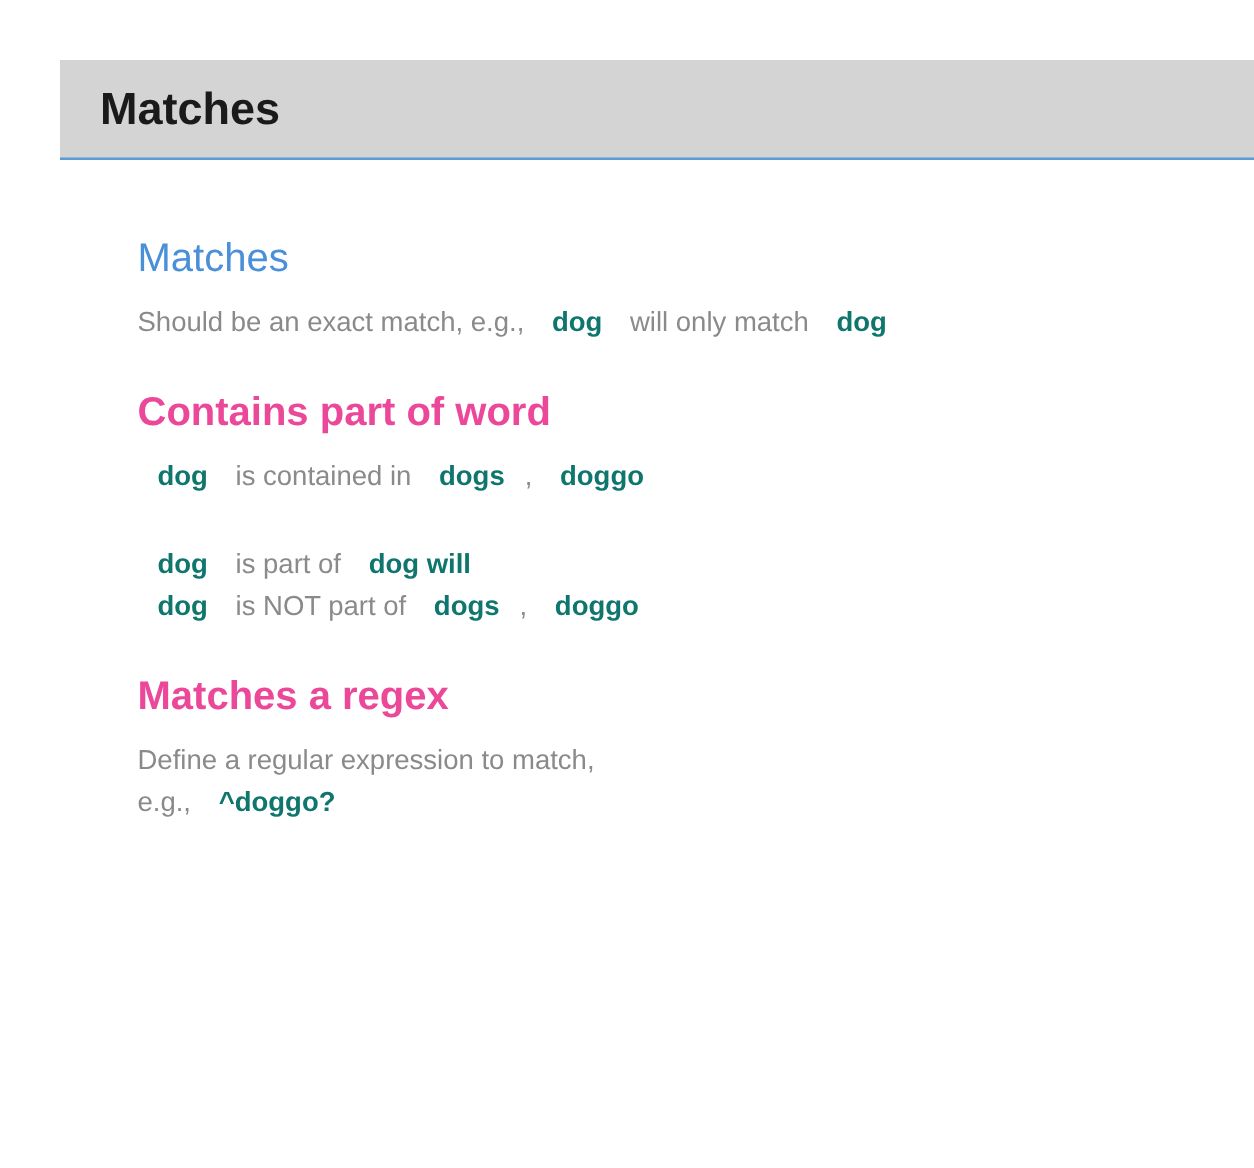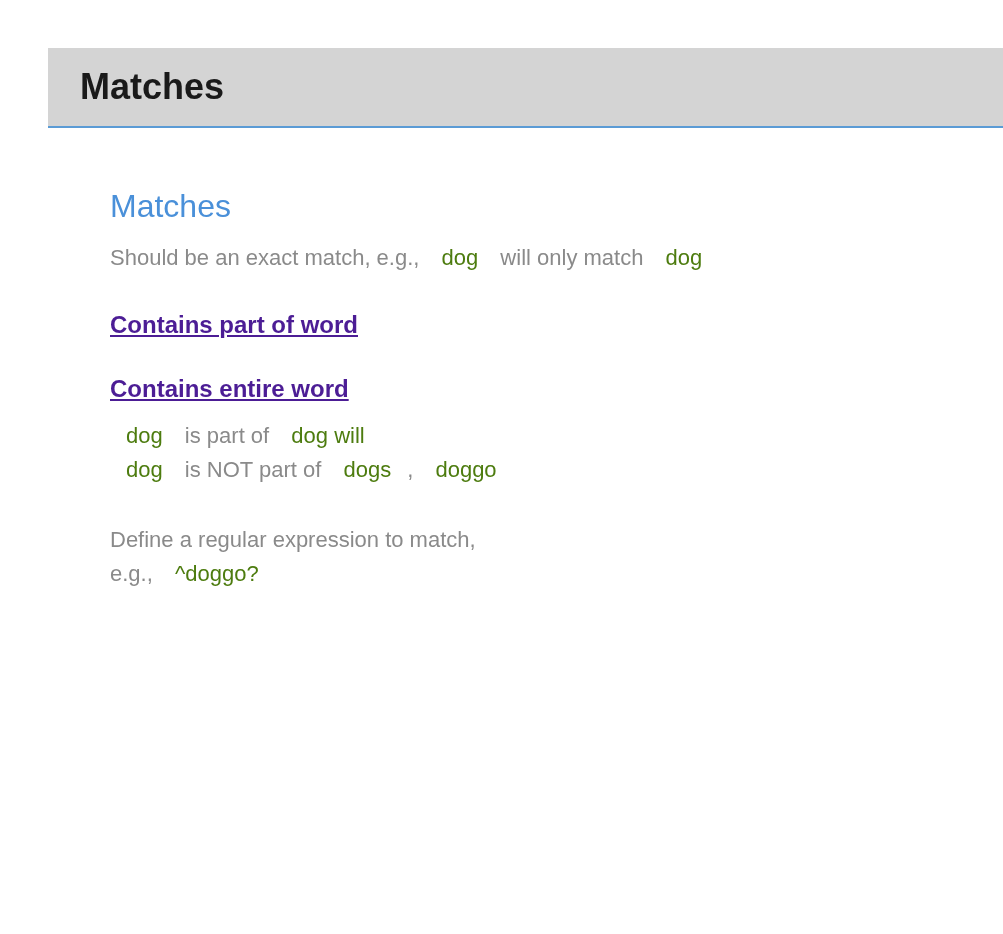--- a/index.html
+++ b/index.html
@@ -37,36 +37,35 @@
     }
 
     .section-title-blue {
       font-size: 32px;
       font-weight: 500;
       color: #4a90d9;
       margin-bottom: 12px;
     }
 
     .section-heading {
-      font-size: 24px;
+      font-size: 32px;
       font-weight: 600;
-      color: #4c1d95;
+      color: #ec4899;
       margin-bottom: 12px;
-      text-decoration: underline;
     }
 
     .section-body {
       font-size: 22px;
       color: #8a8a8a;
       line-height: 1.55;
     }
 
     .section-body strong {
-      font-weight: 400;
-      color: #4d7c0f;
+      font-weight: 700;
+      color: #0f766e;
     }
   </style>
 </head>
 <body>
 
 <div class="header">
   <span class="header-title">Matches</span>
 </div>
 
 <div class="content">
@@ -74,30 +73,33 @@
   <div class="section">
     <div class="section-title-blue">Matches</div>
     <div class="section-body">
       Should be an exact match, e.g., <strong>dog</strong>
       will only match <strong>dog</strong>
     </div>
   </div>
 
   <div class="section">
     <div class="section-heading">Contains part of word</div>
+    <div class="section-body">
+      <strong>dog</strong> is contained in <strong>dogs</strong>, <strong>doggo</strong>
+    </div>
   </div>
 
   <div class="section">
-    <div class="section-heading">Contains entire word</div>
     <div class="section-body">
       <strong>dog</strong> is part of <strong>dog will</strong><br>
       <strong>dog</strong> is NOT part of <strong>dogs</strong>, <strong>doggo</strong>
     </div>
   </div>
 
   <div class="section">
+    <div class="section-heading">Matches a regex</div>
     <div class="section-body">
       Define a regular expression to match,<br>
       e.g., <strong>^doggo?</strong>
     </div>
   </div>
 
 </div>
 
 </body></html>

